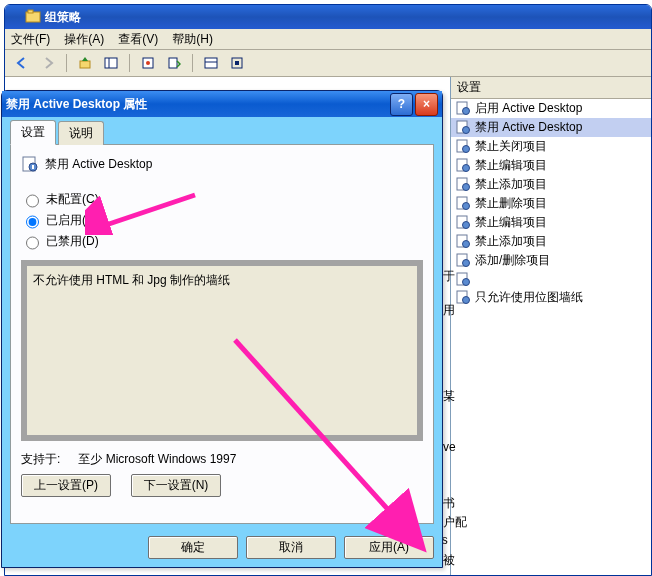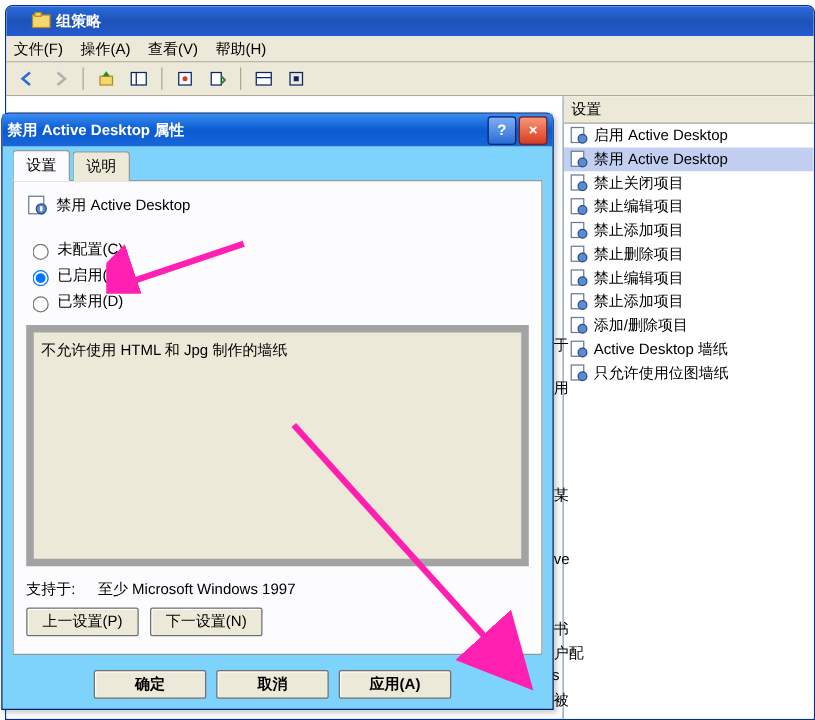--- a/index.html
+++ b/index.html
@@ -31,26 +31,26 @@
   .capbtn.help{background:linear-gradient(to bottom,#7eaef5,#2b6cd3);color:#fff;border:1px solid #0a246a;}
   .capbtn.close{background:linear-gradient(to bottom,#f7977a,#d83b1e);color:#fff;border:1px solid #8b1a00;}
   .dbody{flex:1;padding:6px 8px 8px 8px;display:flex;flex-direction:column;}
   .tabs{display:flex;align-items:flex-end;height:22px;position:relative;margin-bottom:-1px;}
   .tab{padding:3px 10px;border:1px solid #919b9c;border-bottom:none;background:#ece9d8;border-radius:3px 3px 0 0;margin-right:2px;position:relative;}
   .tab.active{background:#fcfcfe;z-index:2;border-bottom:1px solid #fcfcfe;}
   .tabpage{border:1px solid #919b9c;background:#fcfcfe;flex:1;padding:10px;display:flex;flex-direction:column;}
   .policyhdr{display:flex;align-items:center;gap:6px;margin-bottom:18px;}
   .policyhdr .picon{width:18px;height:18px;}
   .radiogrp{display:flex;flex-direction:column;gap:4px;margin-bottom:8px;}
-  .radiogrp label{display:flex;align-items:center;gap:4px;}
+  .radiogrp label{display:flex;gap:4px;}
   .descbox{flex:1;border:6px solid #a3a3a3;background:#ece9d8;padding:6px;margin-top:2px;margin-bottom:6px;min-height:150px;}
   .supported{display:flex;align-items:flex-start;gap:18px;margin:4px 0 6px 0;}
-  .navbtns{display:flex;gap:9px;margin-bottom:4px;}
+  .navbtns{display:flex;gap:20px;margin-bottom:16px;}
   .btn{background:#ece9d8;border:1px solid #707070;border-radius:2px;padding:2px 8px;min-width:72px;text-align:center;box-shadow:inset 1px 1px 0 #fff;cursor:default;}
-  .dlgbtns{display:flex;justify-content:center;gap:8px;padding:4px 8px 8px 0;font-weight:bold;}
+  .dlgbtns{display:flex;justify-content:flex-end;gap:8px;padding:4px 8px 8px 0;}
   
   .arrow{position:absolute;pointer-events:none;}
   
   svg{display:block;}
 </style>
 </head>
 <body>
 
 <div class="mainwin">
   <div class="titlebar">
@@ -206,21 +206,20 @@
             </span>
             <span>添加/删除项目</span>
           </div>
           <div class="ritem">
             <span class="ricon">
               <svg width="16" height="16">
                 <rect x="2" y="2" width="10" height="12" fill="#fff" stroke="#6a7a9a"></rect>
                 <circle cx="11" cy="11" r="3.5" fill="#5b8bd0" stroke="#2a4a8a"></circle>
               </svg>
             </span>
-            <span>Active Desktop 墙纸</span>
           </div>
           <div class="ritem">
             <span class="ricon">
               <svg width="16" height="16">
                 <rect x="2" y="2" width="10" height="12" fill="#fff" stroke="#6a7a9a"></rect>
                 <circle cx="11" cy="11" r="3.5" fill="#5b8bd0" stroke="#2a4a8a"></circle>
               </svg>
             </span>
             <span>只允许使用位图墙纸</span>
           </div>

